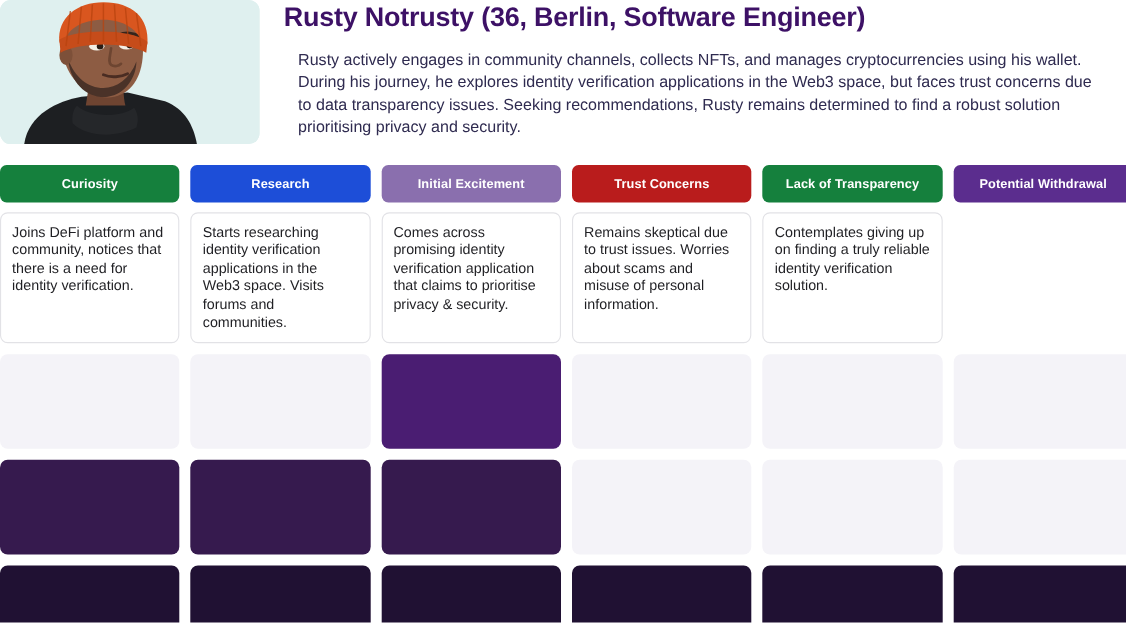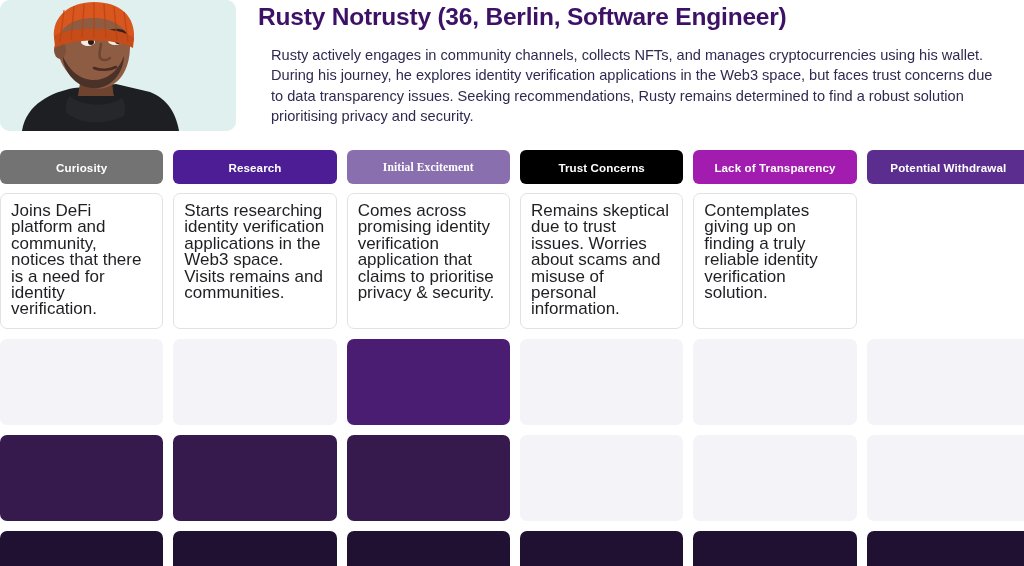--- a/index.html
+++ b/index.html
@@ -98,21 +98,21 @@
     width: 1030px;
   }
 
   .stage-desc {
     background: #ffffff;
     border: 1px solid #e2e2e6;
     border-radius: 7px;
     padding: 9px 10px 10px 10px;
     box-sizing: border-box;
     min-height: 75px;
-    font-size: 17px;
+    font-size: 13px;
     line-height: 16.4px;
     color: #1f1f23;
   }
 
   
   .grid {
     display: grid;
     grid-template-columns: repeat(6, 1fr);
     grid-template-rows: repeat(3, 1fr);
     column-gap: 10px;
@@ -178,31 +178,31 @@
     </div>
 
     <div class="persona-text">
       <h1 class="persona-title" style="color: rgb(61, 17, 102);">Rusty Notrusty (36, Berlin, Software Engineer)</h1>
       <p class="persona-desc" style="color: rgb(47, 43, 80);">Rusty actively engages in community channels, collects NFTs, and manages cryptocurrencies using his wallet. During his journey, he explores identity verification applications in the Web3 space, but faces trust concerns due to data transparency issues. Seeking recommendations, Rusty remains determined to find a robust solution prioritising privacy and security.</p>
     </div>
 
   </div>
 
   <div class="journey">
-    <div class="stage-header" style="background: #737373;">Curiosity</div>
-    <div class="stage-header" style="background: #4c1d95;">Research</div>
-    <div class="stage-header" style="background: rgb(138, 111, 174); font-family: Liberation Serif, serif;">Initial Excitement</div>
-    <div class="stage-header" style="background: #000000;">Trust Concerns</div>
-    <div class="stage-header" style="background: #a21caf;">Lack of Transparency</div>
+    <div class="stage-header" style="background: #15803d;">Curiosity</div>
+    <div class="stage-header" style="background: #1d4ed8;">Research</div>
+    <div class="stage-header" style="background: rgb(138, 111, 174);">Initial Excitement</div>
+    <div class="stage-header" style="background: #b91c1c;">Trust Concerns</div>
+    <div class="stage-header" style="background: #15803d;">Lack of Transparency</div>
     <div class="stage-header" style="background: rgb(91, 45, 142);">Potential Withdrawal</div>
   </div>
 
   <div class="desc-row">
     <div class="stage-desc">Joins DeFi platform and community, notices that there is a need for identity verification.</div>
-    <div class="stage-desc">Starts researching identity verification applications in the Web3 space. Visits remains and communities.</div>
+    <div class="stage-desc">Starts researching identity verification applications in the Web3 space. Visits forums and communities.</div>
     <div class="stage-desc">Comes across promising identity verification application that claims to prioritise privacy &amp; security.</div>
     <div class="stage-desc">Remains skeptical due to trust issues. Worries about scams and misuse of personal information.</div>
     <div class="stage-desc">Contemplates giving up on finding a truly reliable identity verification solution.</div>
   </div>
 
   <div class="grid" id="intensity-grid">
       <div class="cell" style="background: rgb(244, 243, 248);"></div>
       <div class="cell" style="background: rgb(244, 243, 248);"></div>
       <div class="cell" style="background: rgb(74, 29, 114);"></div>
       <div class="cell" style="background: rgb(244, 243, 248);"></div>

